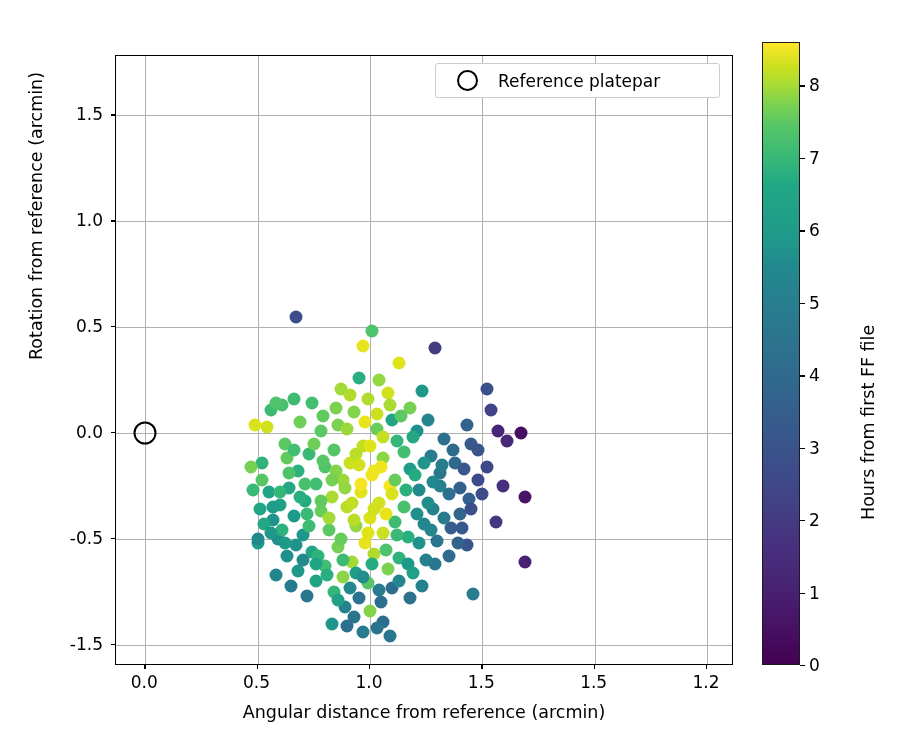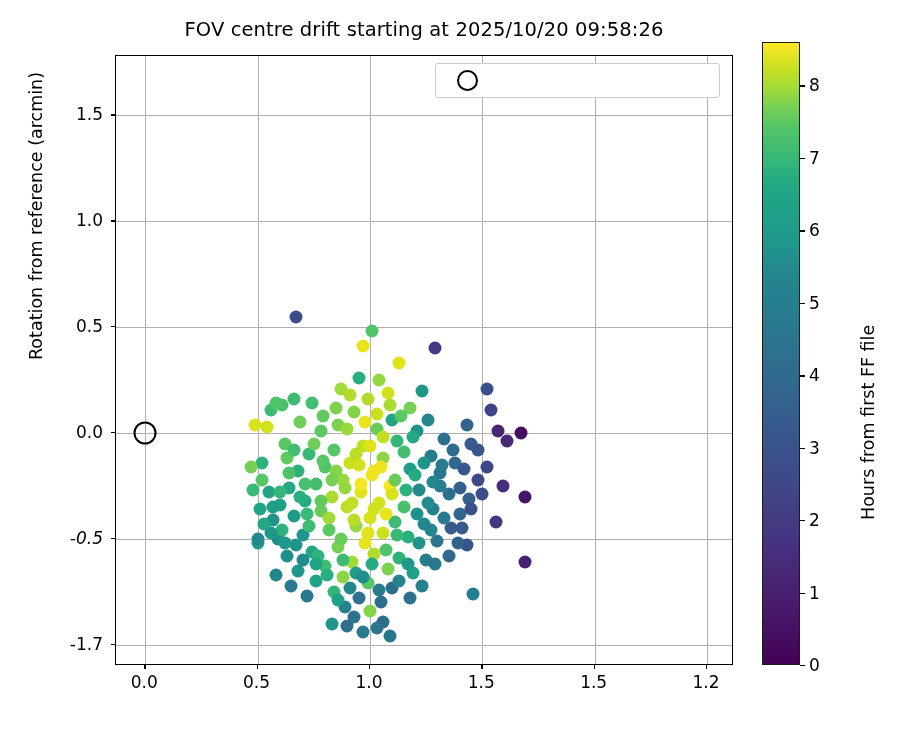--- a/index.html
+++ b/index.html
@@ -46,21 +46,20 @@
   .cbtk{position:absolute;left:800px;width:5px;height:1.3px;background:#000;}
   .cblb{position:absolute;left:809px;font-size:17px;transform:translateY(-50%);}
   #cbname{position:absolute;font-size:17.5px;white-space:nowrap;
           transform-origin:0 0;transform:rotate(-90deg);left:858px;top:520px;}
 </style>
 </head>
 <body>
 
 <div id="fig">
 
-  <div class="ttl">FOV centre drift starting at 2025/10/20 09:58:26</div>
 
   <div id="plot">
     <div id="gridlayer">
         <div class="gl gv" style="left: 29.2145px;"></div>
         <div class="gl gv" style="left: 141.578px;"></div>
         <div class="gl gv" style="left: 253.942px;"></div>
         <div class="gl gv" style="left: 366.305px;"></div>
         <div class="gl gv" style="left: 478.669px;"></div>
         <div class="gl gv" style="left: 591.033px;"></div>
         <div class="gl gh" style="top: 59.3056px;"></div>
@@ -300,31 +299,33 @@
       <div class="xlb" style="left: 706.033px; top: 672px;">1.2</div>
       <div class="tk" style="left: 111px; top: 114.306px; width: 4px; height: 1.3px;"></div>
       <div class="ylb" style="left: 103px; top: 114.306px;">1.5</div>
       <div class="tk" style="left: 111px; top: 220.208px; width: 4px; height: 1.3px;"></div>
       <div class="ylb" style="left: 103px; top: 220.208px;">1.0</div>
       <div class="tk" style="left: 111px; top: 326.111px; width: 4px; height: 1.3px;"></div>
       <div class="ylb" style="left: 103px; top: 326.111px;">0.5</div>
       <div class="tk" style="left: 111px; top: 432.014px; width: 4px; height: 1.3px;"></div>
       <div class="ylb" style="left: 103px; top: 432.014px;">0.0</div>
       <div class="tk" style="left: 111px; top: 537.917px; width: 4px; height: 1.3px;"></div>
-      <div class="ylb" style="left: 103px; top: 537.917px; font-style: italic;">-0.5</div>
+      <div class="ylb" style="left: 103px; top: 537.917px;">-0.5</div>
       <div class="tk" style="left: 111px; top: 643.819px; width: 4px; height: 1.3px;"></div>
-      <div class="ylb" style="left: 103px; top: 643.819px;">-1.7</div>
+      <div class="ylb" style="left: 103px; top: 643.819px;">-1.5</div>
     </div>
 
+  <div class="xname">Angular distance from reference (arcmin)</div>
   <div class="yname">Rotation from reference (arcmin)</div>
 
   <div id="legend">
     <div id="legmark">
       <div class="lgcirc"></div>
     </div>
+    <div id="legtxt">Reference platepar</div>
   </div>
 
   <div id="cbar"></div>
   <div id="cbticks">
       <div class="cbtk" style="top: 665px;"></div>
       <div class="cblb" style="top: 665px;">0</div>
       <div class="cbtk" style="top: 592.558px;"></div>
       <div class="cblb" style="top: 592.558px;">1</div>
       <div class="cbtk" style="top: 520.116px;"></div>
       <div class="cblb" style="top: 520.116px;">2</div>

